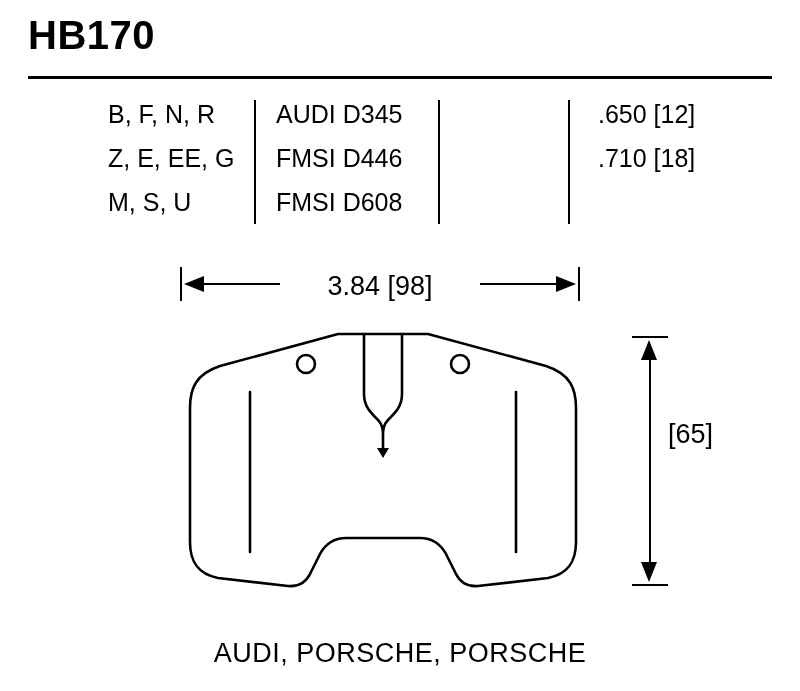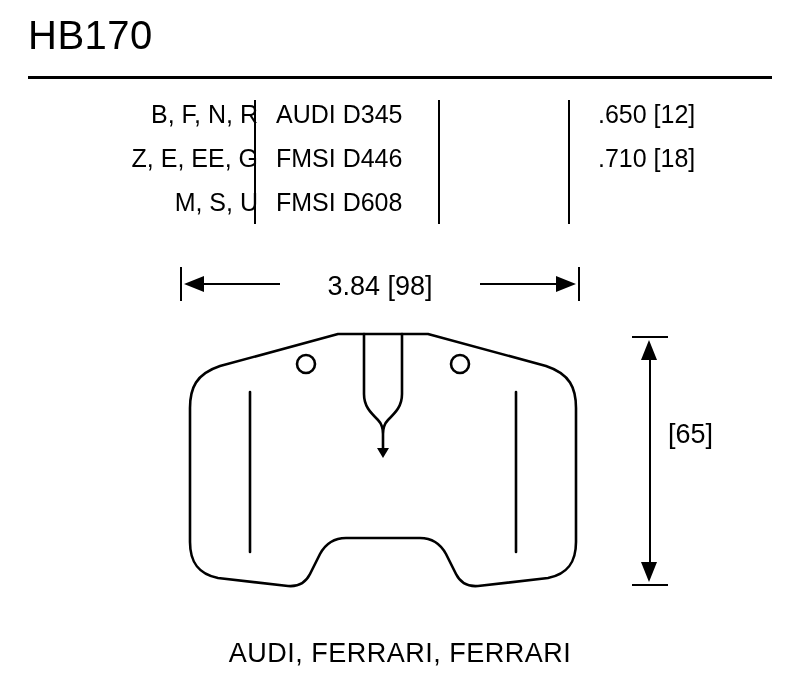--- a/index.html
+++ b/index.html
@@ -21,21 +21,21 @@
     width: 800px;
     height: 691px;
   }
 
   
   .part-number {
     position: absolute;
     left: 28px;
     top: 12px;
     font-size: 40px;
-    font-weight: normal;
+    font-weight: bold;
     letter-spacing: 0.5px;
     line-height: 46px;
   }
 
   
   .rule-top {
     position: absolute;
     left: 28px;
     top: 76px;
     width: 744px;
@@ -59,21 +59,21 @@
   .spec-col.codes  { left: 80px;  width: 150px; }
   .spec-col.fmsi   { left: 248px; width: 190px; }
   .spec-col.thick  { left: 570px; width: 190px; }
 
   .spec-line {
     font-size: 25px;
     line-height: 44px;
     height: 44px;
     white-space: nowrap;
   }
-  .spec-col.codes .spec-line { text-align: right; }
+  .spec-col.codes .spec-line { text-align: left; }
   .spec-col.fmsi .spec-line  { text-align: left; }
   .spec-col.thick .spec-line { text-align: left; }
 
   .divider {
     position: absolute;
     top: 8px;
     width: 2px;
     height: 124px;
     background: #000;
   }
@@ -286,15 +286,15 @@
         <path d="M 72 62 L 72 222"></path>
 
         <path d="M 338 62 L 338 222"></path>
 
         <circle cx="128" cy="34" r="9"></circle>
         <circle cx="282" cy="34" r="9"></circle>
       </g>
     </svg>
   </div>
 
-  <div class="applications">AUDI, FERRARI, FERRARI</div>
+  <div class="applications">AUDI, PORSCHE, PORSCHE</div>
 
 </div>
 
 </body></html>

